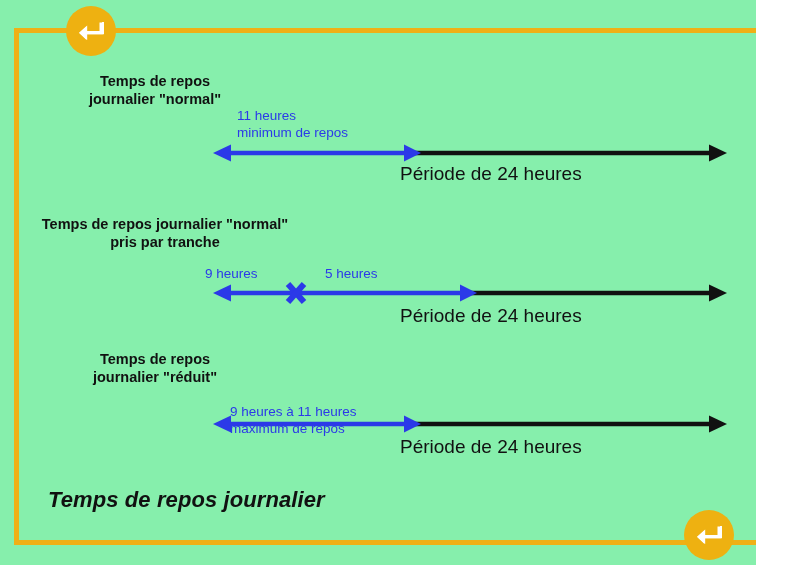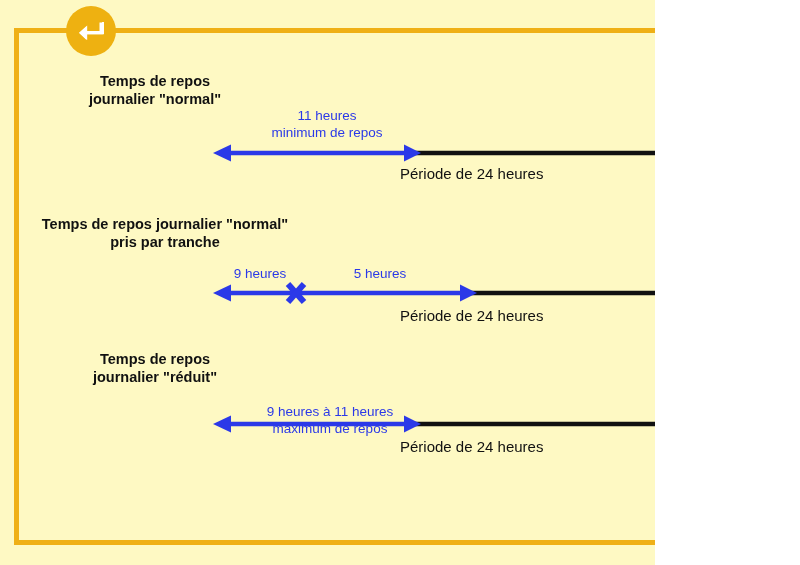--- a/index.html
+++ b/index.html
@@ -6,23 +6,23 @@
     margin: 0;
     padding: 0;
     background: #ffffff;
   }
   body {
     font-family: "Liberation Sans", sans-serif;
     -webkit-font-smoothing: antialiased;
   }
   #stage {
     position: relative;
-    width: 655px;
+    width: 756px;
     height: 565px;
-    background: #fef9c3;
+    background: #86efac;
     overflow: hidden;
   }
 
   
   .frame {
     position: absolute;
     left: 14px;
     top: 28px;
     width: 772px;
     height: 517px;
@@ -55,32 +55,31 @@
     text-align: center;
     color: #111111;
     font-size: 14.5px;
     font-weight: bold;
     line-height: 18px;
     white-space: pre-line;
   }
 
   .seg-label {
     position: absolute;
-    text-align: center;
     color: #2b39e8;
     font-size: 13.5px;
     line-height: 17px;
     white-space: pre-line;
   }
 
   .axis-label {
     position: absolute;
     text-align: left;
     color: #111111;
-    font-size: 15px;
+    font-size: 19px;
     line-height: 16px;
     white-space: nowrap;
   }
 
   .arrow-svg { position: absolute; overflow: visible; }
 
   
   .diagram-title {
     position: absolute;
     left: 48px;
@@ -169,20 +168,21 @@
       <g>
         <line x1="231" y1="15" x2="404" y2="15" stroke="#2b39e8" stroke-width="4.5"></line>
         <polygon points="231,6.5 213,15 231,23.5" fill="#2b39e8"></polygon>
         <polygon points="404,6.5 421,15 404,23.5" fill="#2b39e8"></polygon>
       </g>
     </svg>
 
     <div class="axis-label" style="left:400px; top:439px;">Période de 24 heures</div>
   </div>
 
+  <div class="diagram-title">Temps de repos journalier</div>
 
   <div class="badge badge-top">
     <span>
       <svg width="26" height="22" viewBox="0 0 26 22" aria-hidden="true">
         <path d="M24 2 L24 12 L8.5 12 L8.5 6.2 L1.2 13.1 L8.5 20 L8.5 14.2 L24 14.2
                  L26 14.2 L26 2 Z" fill="#ffffff"></path>
         <path d="M23.2 2.4 L23.2 12.6 L7.6 12.6" fill="none" stroke="#ffffff" stroke-width="3.4" stroke-linejoin="miter"></path>
         <polygon points="9.2,5.4 9.2,19.9 1.0,12.7" fill="#ffffff"></polygon>
       </svg>
     </span>

